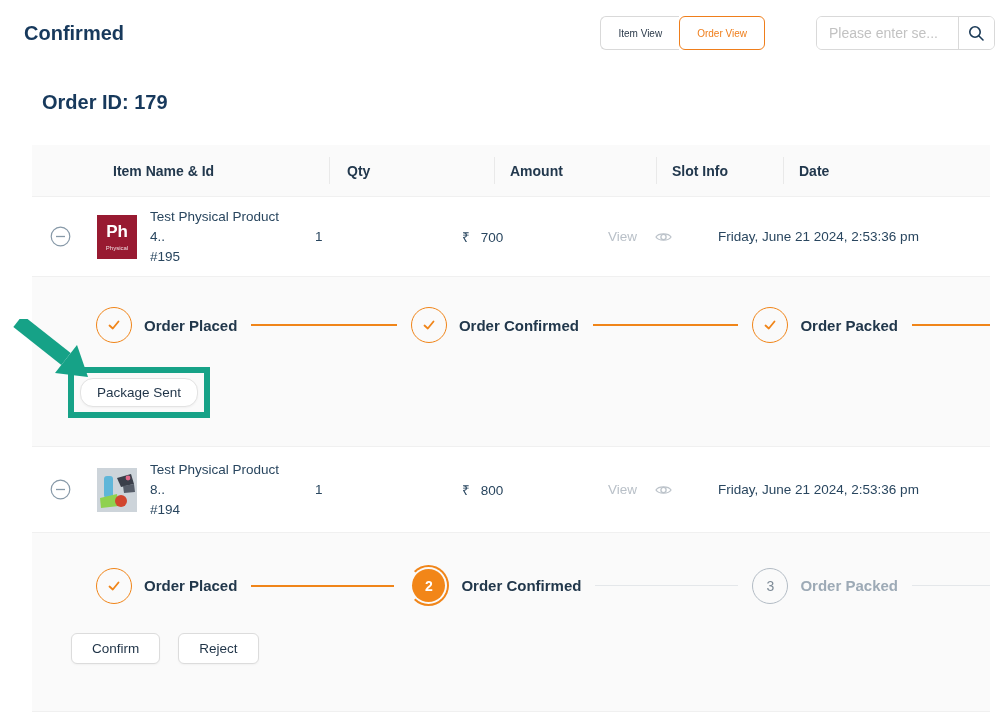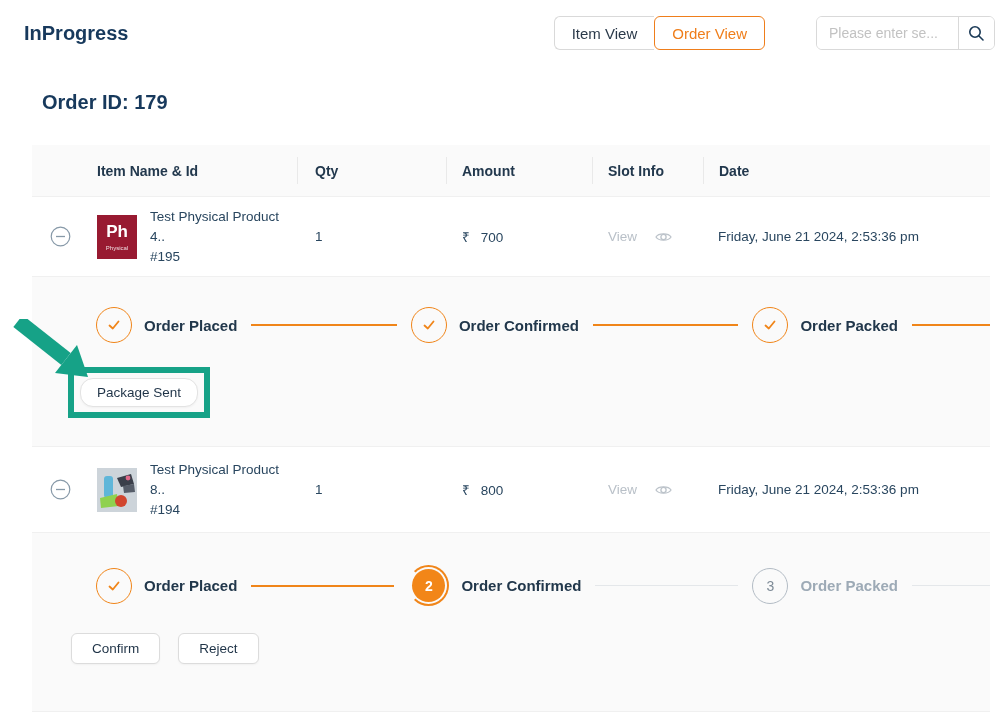--- a/index.html
+++ b/index.html
@@ -7,37 +7,37 @@
     margin: 0; width: 1008px; height: 728px; overflow: hidden;
     background: #fff; color: #203951;
     font-family: "Liberation Sans", sans-serif;
   }
   
   .topbar { display: flex; align-items: flex-start; padding: 16px 13px 0 24px; }
   .page-title { font-size: 20px; font-weight: 700; color: #17395c; margin: 6px 0 0 0; }
   .topbar-right { margin-left: auto; display: flex; align-items: center; }
   .view-toggle { display: flex; }
   .toggle-btn { height: 34px; padding: 0 17px; background: #fff; border: 1px solid #d9d9d9;
-    font-size: 15px; color: #2b3a4a; font-family: inherit; cursor: pointer; }
+    font-size: 10px; color: #2b3a4a; font-family: inherit; cursor: pointer; }
   .toggle-btn.left { border-radius: 6px 0 0 6px; border-right: none; }
   .toggle-btn.active { border: 1px solid #ef7e1b; color: #ef7e1b; border-radius: 6px; }
   .search { display: flex; margin-left: 51px; height: 34px; border: 1px solid #d9d9d9;
     border-radius: 6px; overflow: hidden; background: #fff; }
   .search input { border: none; outline: none; width: 141px; padding: 0 12px;
     font-size: 14px; font-family: inherit; color: #2b3a4a; }
   .search input::placeholder { color: #c2c2c2; }
   .search-btn { width: 36px; border: none; border-left: 1px solid #d9d9d9; background: #fff;
     display: flex; align-items: center; justify-content: center; cursor: pointer; }
   
   .order-heading { font-size: 20px; font-weight: 700; color: #17395c; margin: 41px 0 0 42px; }
   
   .table { margin: 31px 18px 0 32px; width: 958px; }
   .grid { display: grid; grid-template-columns: 56px 209px 149px 146px 111px 1fr; align-items: center; }
   .thead { height: 52px; background: #fafafa; border-bottom: 1px solid #f0f0f0;
-    font-weight: 700; font-size: 14px; color: #22384d; }
+    font-weight: 700; font-size: 14px; color: #22384d; gap: 16px; }
   .th { position: relative; height: 100%; display: flex; align-items: center; padding-left: 16px; }
   .th.item { padding-left: 9px; }
   .th.qty { padding-left: 18px; }
   .th.sep::before { content: ""; position: absolute; left: 0; top: 12px; bottom: 12px;
     width: 1px; background: #e9e9e9; }
   .item-row { background: #fff; border-bottom: 1px solid #f0f0f0; font-size: 13.5px; color: #29465f; }
   .item-row.r1 { height: 80px; }
   .item-row.r2 { height: 86px; }
   .cell { padding-left: 16px; }
   .cell.expand { padding-left: 0; display: flex; justify-content: center; }
@@ -80,21 +80,21 @@
   .pkg-box .btn { border-radius: 13px; padding: 6px 16px; border-color: #e3e3e3; }
   .row-actions { position: absolute; left: 39px; top: 100px; display: flex; gap: 18px; }
   .annotation-arrow { position: absolute; left: -24px; top: 42px; pointer-events: none; }
 </style>
 </head>
 <body>
 
 <div>
 
   <div class="topbar">
-    <h1 class="page-title">InProgress</h1>
+    <h1 class="page-title">Confirmed</h1>
     <div class="topbar-right">
       <div class="view-toggle">
         <button class="toggle-btn left">Item View</button>
         <button class="toggle-btn active">Order View</button>
       </div>
       <div class="search">
         <input placeholder="Please enter se..." style="">
         <button class="search-btn">
           <span style="display:flex;">
             <svg width="17" height="17" viewBox="0 0 17 17">

